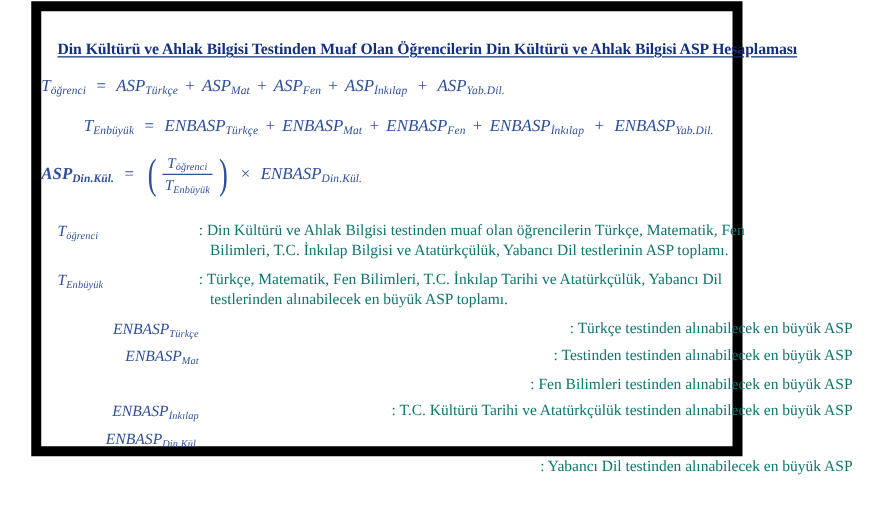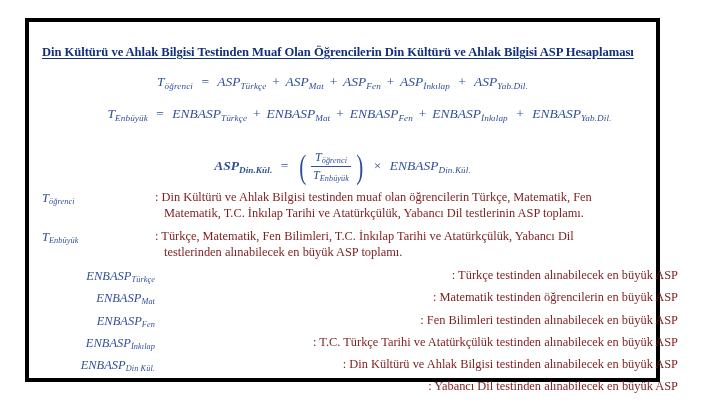--- a/index.html
+++ b/index.html
@@ -13,25 +13,25 @@
     position: relative;
     font-family: "Liberation Serif", serif;
     color: #1f3d7a;
     overflow: hidden;
   }
 
   
   .doc-box {
     position: absolute;
     left: 25px;
-    top: 18px;
-    width: 635px;
+    top: 1px;
+    width: 569px;
     height: 364px;
     box-sizing: border-box;
-    border: 4px solid #000000;
+    border: 8px solid #000000;
     background: #ffffff;
   }
 
   
   .doc-title {
     position: absolute;
     left: 13px;
     top: 23px;
     width: 634px;
     font-size: 12.6px;
@@ -44,29 +44,29 @@
   }
 
   
   .formulas {
     position: absolute;
     left: 0;
     top: 50px;
     width: 100%;
   }
   .formula-row {
-    text-align: center;
+    text-align: left;
     color: #2f4f9b;
     font-family: "Liberation Serif", serif;
     font-style: italic;
     white-space: nowrap;
   }
   .formula-row.f1 { font-size: 13.5px; margin-top: 2px; }
   .formula-row.f2 { font-size: 13.5px; margin-top: 15px; padding-left: 34px; }
-  .formula-row.f3 { font-size: 13.5px; margin-top: 28px; }
+  .formula-row.f3 { font-size: 13.5px; margin-top: 14px; }
 
   .mterm { font-style: italic; }
   .mterm sub,
   .msub {
     font-size: 0.68em;
     font-style: italic;
     vertical-align: -0.28em;
     letter-spacing: 0.1px;
   }
   .op {
@@ -133,21 +133,21 @@
     color: #2f4f9b;
     white-space: nowrap;
     padding-top: 1px;
   }
   .def-term .msub { font-size: 0.66em; }
 
   .def-desc {
     flex: 1 1 auto;
     font-family: "Liberation Serif", serif;
     font-size: 12.4px;
-    color: #7f1d1d;
+    color: #0f766e;
     line-height: 15.5px;
   }
   .def-desc .line2 {
     display: block;
     padding-left: 9px;
   }
 </style>
 </head>
 <body>
 
@@ -199,51 +199,49 @@
       <span class="op wide">×</span>
       <span class="mterm"><span>ENBASP</span><span class="msub">Din.Kül.</span></span>
     </div>
 
   </div>
 
   <div class="defs">
 
     <div class="def-row gap-b">
       <div class="def-term"><span>T</span><span class="msub">öğrenci</span></div>
-      <div class="def-desc"><span>: Din Kültürü ve Ahlak Bilgisi testinden muaf olan öğrencilerin Türkçe, Matematik, Fen</span><span class="line2">Matematik,  T.C. İnkılap Tarihi ve Atatürkçülük, Yabancı Dil testlerinin ASP toplamı.</span></div>
+      <div class="def-desc"><span>: Din Kültürü ve Ahlak Bilgisi testinden muaf olan öğrencilerin Türkçe, Matematik, Fen</span><span class="line2">Bilimleri,  T.C. İnkılap Bilgisi ve Atatürkçülük, Yabancı Dil testlerinin ASP toplamı.</span></div>
     </div>
 
     <div class="def-row gap-b">
       <div class="def-term"><span>T</span><span class="msub">Enbüyük</span></div>
       <div class="def-desc"><span>: Türkçe, Matematik, Fen Bilimleri, T.C. İnkılap Tarihi ve Atatürkçülük, Yabancı Dil</span><span class="line2">testlerinden alınabilecek en büyük ASP toplamı.</span></div>
     </div>
 
     <div class="def-row gap-a">
       <div class="def-term"><span>ENBASP</span><span class="msub">Türkçe</span></div>
       <div class="def-desc">: Türkçe testinden alınabilecek en büyük ASP</div>
     </div>
 
     <div class="def-row gap-a">
       <div class="def-term"><span>ENBASP</span><span class="msub">Mat</span></div>
-      <div class="def-desc">: Matematik testinden öğrencilerin en büyük ASP</div>
-    </div>
-
-    <div class="def-row gap-a">
-      <div class="def-term"><span>ENBASP</span><span class="msub">Fen</span></div>
+      <div class="def-desc">: Testinden testinden alınabilecek en büyük ASP</div>
+    </div>
+
+    <div class="def-row gap-a">
       <div class="def-desc">: Fen Bilimleri testinden alınabilecek en büyük ASP</div>
     </div>
 
     <div class="def-row gap-a">
       <div class="def-term"><span>ENBASP</span><span class="msub">İnkılap</span></div>
-      <div class="def-desc">: T.C. Türkçe Tarihi ve Atatürkçülük testinden alınabilecek en büyük ASP</div>
+      <div class="def-desc">: T.C. Kültürü Tarihi ve Atatürkçülük testinden alınabilecek en büyük ASP</div>
     </div>
 
     <div class="def-row gap-a">
       <div class="def-term"><span>ENBASP</span><span class="msub">Din Kül.</span></div>
-      <div class="def-desc">: Din Kültürü ve Ahlak Bilgisi testinden alınabilecek en büyük ASP</div>
     </div>
 
     <div class="def-row gap-a">
       <div class="def-desc">: Yabancı Dil testinden alınabilecek en büyük ASP</div>
     </div>
 
   </div>
 
 </div>
 

